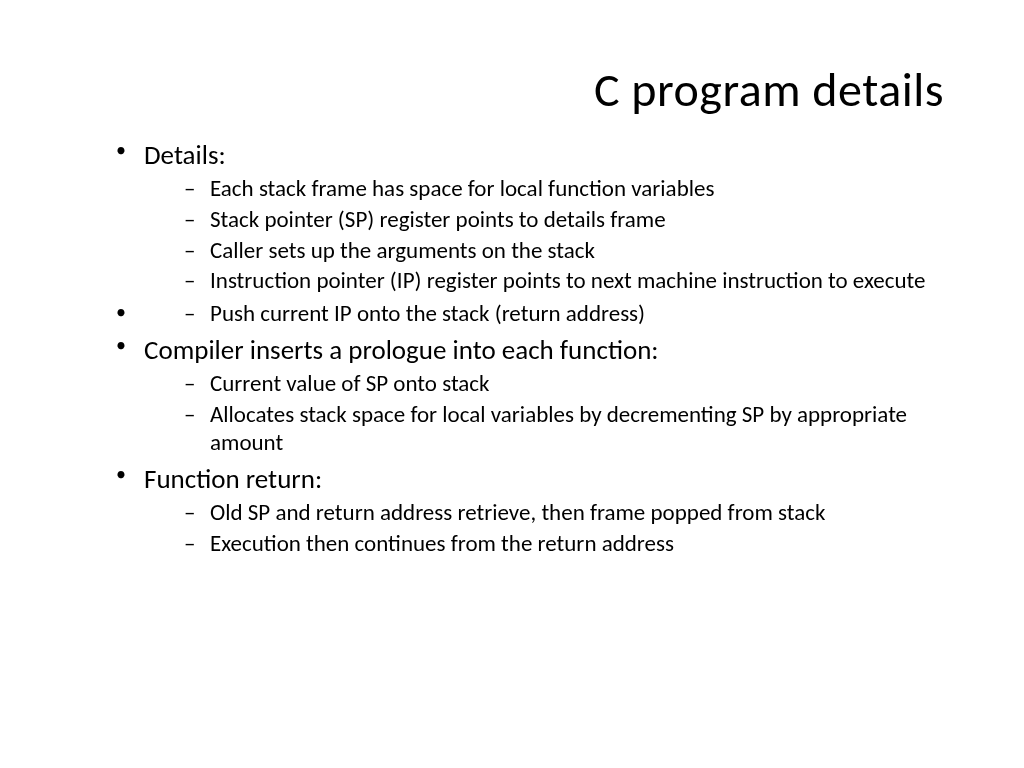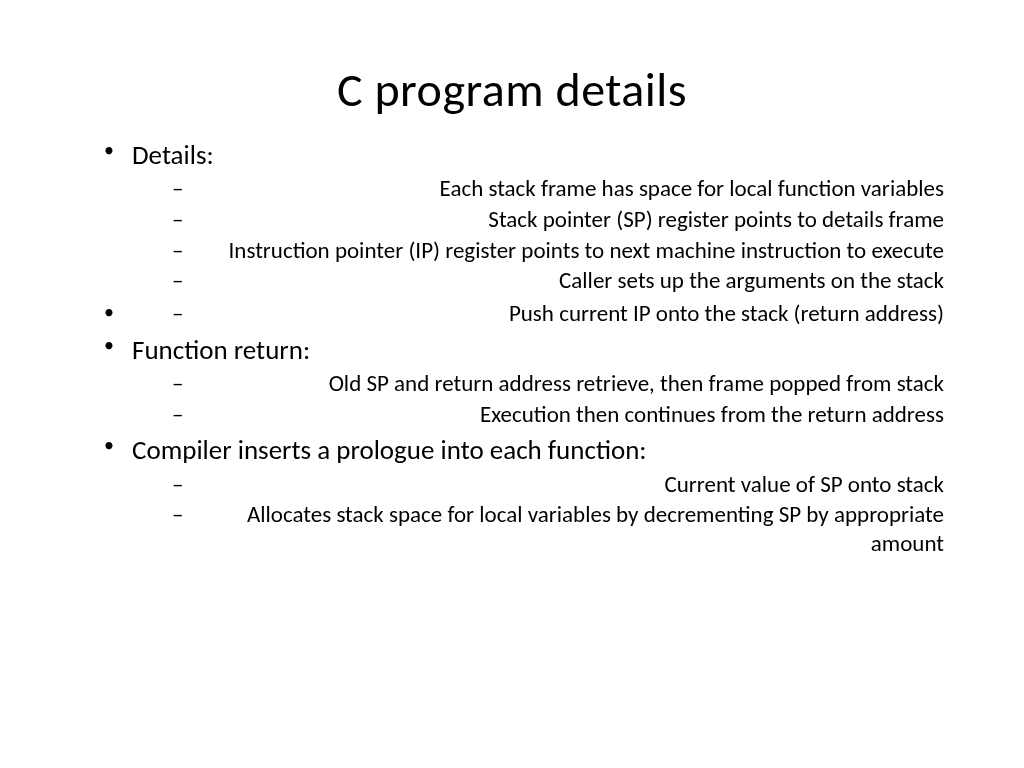--- a/index.html
+++ b/index.html
@@ -12,50 +12,49 @@
     color: #000000;
   }
   .slide {
     box-sizing: border-box;
     width: 1024px;
     height: 768px;
     padding: 40px 80px 40px 80px;
     position: relative;
   }
   .title {
-    text-align: center;
+    text-align: right;
     font-size: 48px;
     font-weight: 400;
     margin: 20px 0 18px 0;
     letter-spacing: 0.5px;
   }
   ul.level1 {
     list-style: none;
     padding-left: 18px;
-    margin: 0;
+    margin: 12px;
   }
   ul.level1 > li {
     position: relative;
     font-size: 27px;
     line-height: 1.3;
     padding-left: 34px;
     margin-bottom: 2px;
   }
   ul.level1 > li::before {
     content: "•";
     position: absolute;
     left: 6px;
     top: 0;
     font-size: 20px;
   }
   ul.level2 {
     list-style: none;
     padding-left: 36px;
     margin: 2px 0 4px 0;
-    text-align: right;
   }
   ul.level2 > li {
     position: relative;
     font-size: 23px;
     line-height: 1.25;
     padding-left: 30px;
     margin-bottom: 2px;
   }
   ul.level2 > li::before {
     content: "–";
@@ -69,37 +68,37 @@
 
 <div class="slide">
   <div class="title">C program details</div>
 
   <ul class="level1">
     <li>
       <span>Details:</span>
       <ul class="level2">
         <li>Each stack frame has space for local function variables</li>
         <li>Stack pointer (SP) register points to details frame</li>
+        <li>Caller sets up the arguments on the stack</li>
         <li>Instruction pointer (IP) register points to next machine instruction to execute</li>
-        <li>Caller sets up the arguments on the stack</li>
       </ul>
     </li>
     <li>
       <ul class="level2">
         <li>Push current IP onto the stack (return address)</li>
+      </ul>
+    </li>
+    <li>
+      <span>Compiler inserts a prologue into each function:</span>
+      <ul class="level2">
+        <li>Current value of SP onto stack</li>
+        <li>Allocates stack space for local variables by decrementing SP by appropriate amount</li>
       </ul>
     </li>
     <li>
       <span>Function return:</span>
       <ul class="level2">
         <li>Old SP and return address retrieve, then frame popped from stack</li>
         <li>Execution then continues from the return address</li>
       </ul>
     </li>
-    <li>
-      <span>Compiler inserts a prologue into each function:</span>
-      <ul class="level2">
-        <li>Current value of SP onto stack</li>
-        <li>Allocates stack space for local variables by decrementing SP by appropriate amount</li>
-      </ul>
-    </li>
   </ul>
 </div>
 
 </body></html>

